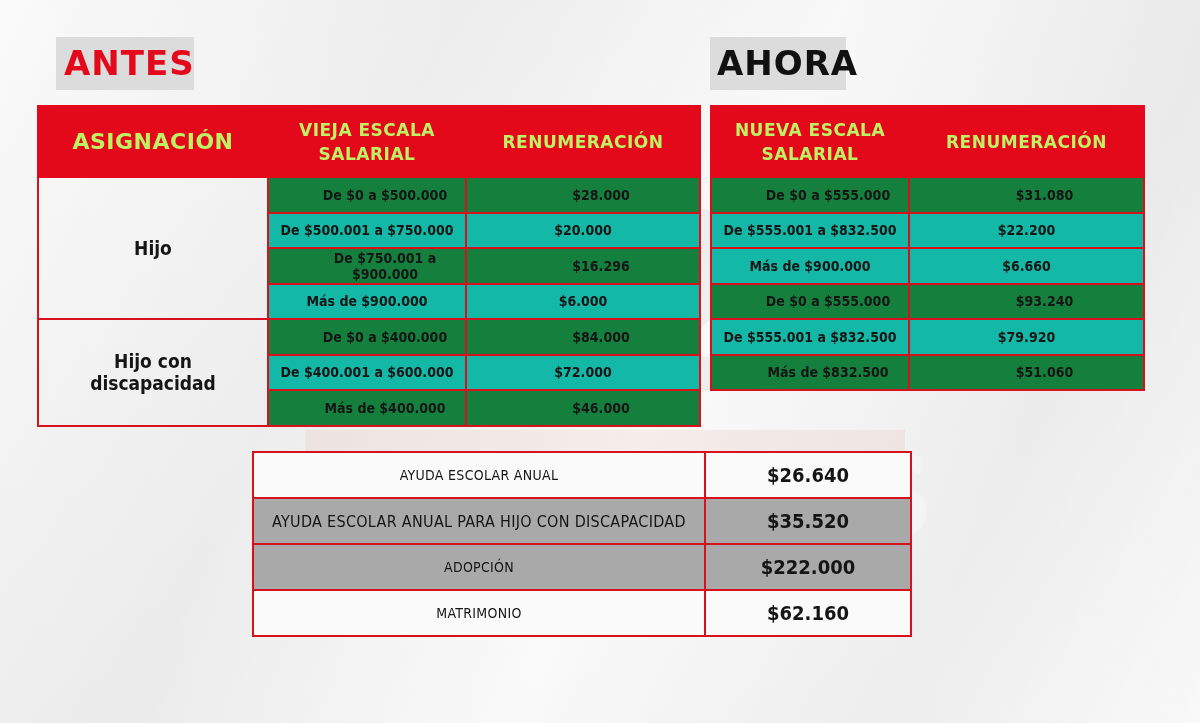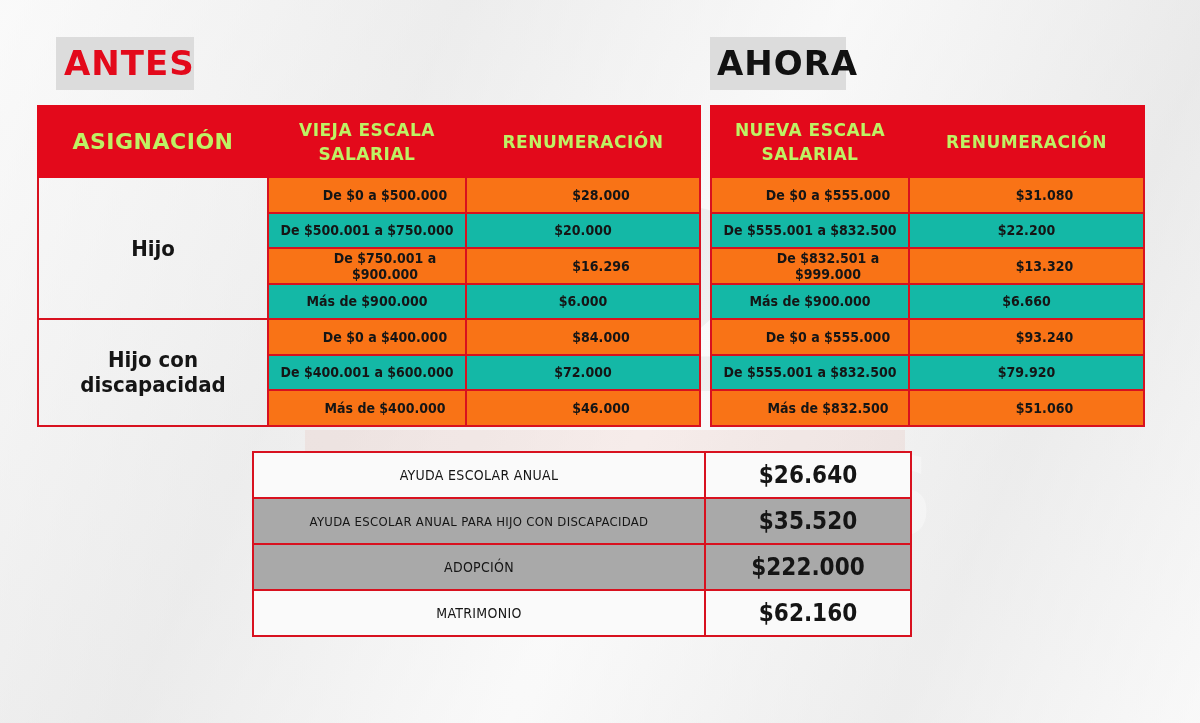--- a/index.html
+++ b/index.html
@@ -42,35 +42,35 @@
   .label-ahora { left: 710px; width: 136px; color: #111; padding-left: 7px; }
 
   table { border-collapse: collapse; position: absolute; table-layout: fixed; }
   td, th { border: 2px solid #d8111f; text-align: center; vertical-align: middle; }
   th {
     background: #e3091b; color: #bef264; font-weight: bold;
     font-family: "DejaVu Sans", sans-serif; border-color: #e3091b;
   }
   td { font-family: "DejaVu Sans Condensed", "DejaVu Sans", sans-serif; font-weight: bold; font-size: 14px; color: #151515; }
   tr.gray td.g { background: #14b8a6; }
-  td.w { background: #f97316; padding-left: 36px; }
-  td.transparent { background: transparent; font-size: 22px; text-align: center; }
+  td.w { background: #15803d; padding-left: 36px; }
+  td.transparent { background: transparent; font-size: 19px; text-align: center; }
 
   .tbl-antes { left: 37px; top: 105px; width: 662px; }
   .tbl-ahora { left: 710px; top: 105px; width: 433px; }
   .tbl-antes th, .tbl-ahora th { height: 71px; }
   .tbl-antes td, .tbl-ahora td { height: 35.5px; }
   .th-big { font-size: 22px; letter-spacing: 0.5px; }
   .th-med { font-size: 17px; line-height: 24px; letter-spacing: 0.5px; }
 
   .tbl-extra { left: 252px; top: 451px; width: 658px; padding-left: 20px; }
   .tbl-extra td { height: 46px; }
   .tbl-extra td.lbl { font-weight: normal; font-size: 14px; letter-spacing: 0.3px; }
-  .tbl-extra td.lbl.small { font-size: 13px; }
-  .tbl-extra td.amt { font-size: 24px; }
+  .tbl-extra td.lbl.small { font-size: 16px; }
+  .tbl-extra td.amt { font-size: 20px; }
   .tbl-extra tr.gray td { background: #a9a9a9; }
   .tbl-extra tr.white td { background: #fafafa; }
 </style>
 </head>
 <body>
 
 <div class="wm-num">0221</div>
 <div class="wm-box"></div>
 <div class="wm-text">NOTICIAS</div>
 
@@ -142,24 +142,20 @@
     <th class="th-med">RENUMERACIÓN</th>
   </tr>
   <tr>
     <td class="w">De $0 a $555.000</td>
     <td class="w">$31.080</td>
   </tr>
   <tr class="gray">
     <td class="g">De $555.001 a $832.500</td>
     <td class="g">$22.200</td>
   </tr>
-  <tr>
-    <td class="w">De $832.501 a $999.000</td>
-    <td class="w">$13.320</td>
-  </tr>
   <tr class="gray">
     <td class="g">Más de $900.000</td>
     <td class="g">$6.660</td>
   </tr>
   <tr>
     <td class="w">De $0 a $555.000</td>
     <td class="w">$93.240</td>
   </tr>
   <tr class="gray">
     <td class="g">De $555.001 a $832.500</td>

